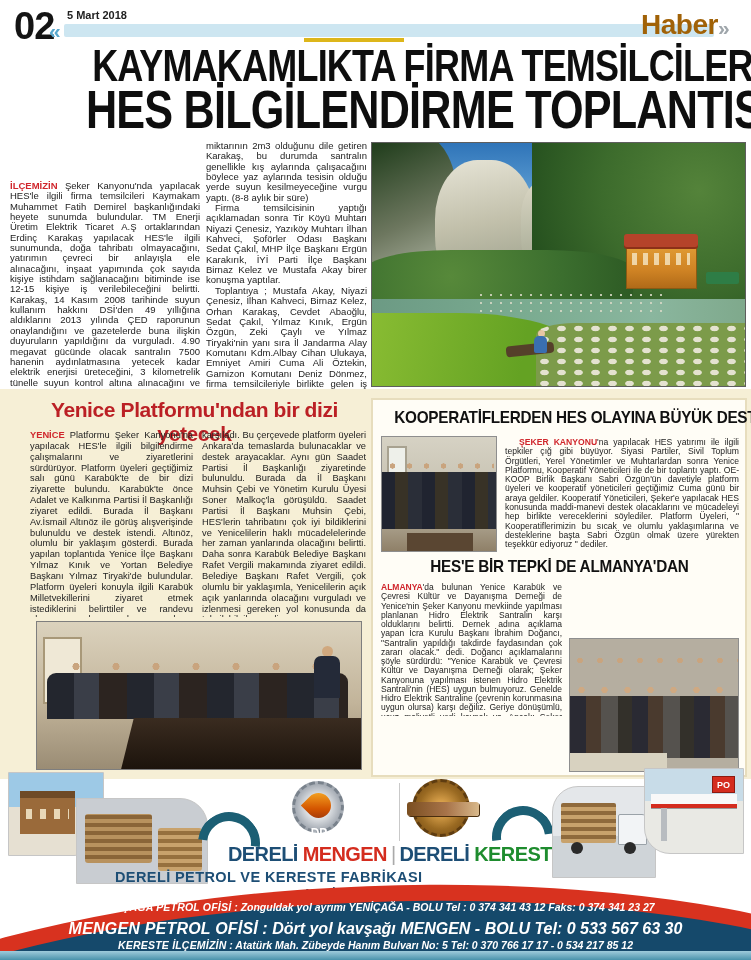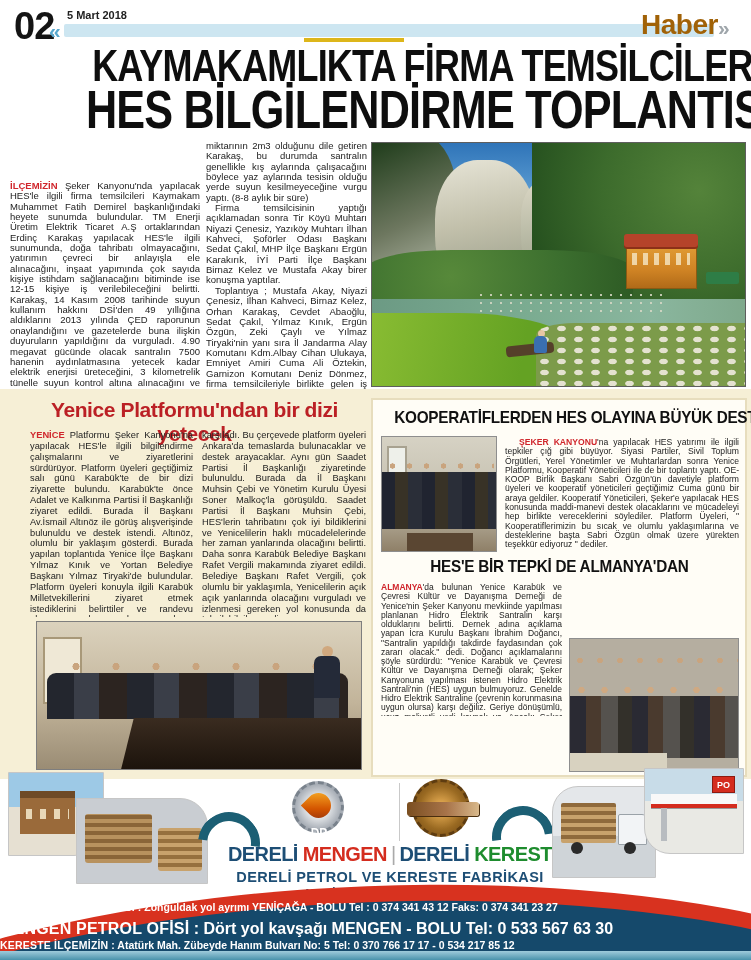--- a/index.html
+++ b/index.html
@@ -125,38 +125,38 @@
   .logodiv { left:399px; top:783px; width:1px; height:58px; background:#c9c9c9; }
   .sawlogo { left:412px; top:779px; width:58px; height:58px; border-radius:50%;
              background:radial-gradient(#d8a04a 18%,#9a6a22 58%,#6e4612); border:3px dashed #5e3c10; }
   .wood { position:absolute; left:-8px; top:20px; width:72px; height:14px; border-radius:3px;
           background:linear-gradient(90deg,#7a4e20,#a8744a 55%,#d8b88a); box-shadow:1px 1px 0 #4a2e0e; }
 
   .brandrow { left:228px; top:843px; width:324px; text-align:center; white-space:nowrap;
               font-size:20px; font-weight:700; letter-spacing:-0.6px; }
   .navy { color:#1d4e75; } .redtxt { color:#d42c1e; } .greentxt { color:#1e8c2e; }
   .branddiv { color:#aaa; font-weight:400; padding:0 4px; }
-  .adtitle { left:115px; top:869px; width:550px; text-align:center; font-size:14.5px; font-weight:700; color:#1d4e75; letter-spacing:0.4px; }
+  .adtitle { left:115px; top:869px; width:550px; text-align:left; font-size:14.5px; font-weight:700; color:#1d4e75; letter-spacing:0.4px; }
   .adsub { left:115px; top:887px; width:550px; text-align:center; font-size:11.5px; font-weight:700; color:#1d4e75; letter-spacing:0.6px; }
 
   .adp3 { left:552px; top:786px; width:104px; height:92px; border-radius:26px 0 0 0; background:linear-gradient(180deg,#e4e7ea 0 55%,#cfd4d8 55%); }
   .a-load { left:8%; top:18%; width:54%; height:44%; background:repeating-linear-gradient(0deg,#c8a26c 0 4px,#8f6a3c 4px 8px); border-radius:2px; }
   .a-cab { left:64%; top:30%; width:28%; height:34%; background:#f2f4f6; border:1px solid #9aa2a8; border-radius:2px 5px 1px 1px; }
   .a-wh1,.a-wh2 { position:absolute; bottom:26%; width:12px; height:12px; border-radius:50%; background:#2a2a2a; }
   .a-wh1 { left:18%; } .a-wh2 { left:70%; }
   .adp4 { left:644px; top:768px; width:100px; height:86px; border-radius:0 0 0 26px; background:linear-gradient(180deg,#c8dce8 0 38%,#e9e9e4 38%); }
   .a-canopy { left:6%; top:30%; width:88%; height:16%; background:#f8f8f8; border-bottom:4px solid #d42c1e; box-shadow:0 1px 0 #999; }
   .a-pole { left:16%; top:46%; width:6%; height:40%; background:#b8bcc0; }
   .a-sign { left:68%; top:8%; width:24%; height:20%; background:#d42c1e; color:#fff; font-weight:700; font-size:9px; text-align:center; line-height:17px; border:1px solid #8e1a10; }
 
   .swoosh { left:0; top:852px; width:751px; height:100px; overflow:hidden; }
   .ellipse { position:absolute; border-radius:50%; }
   .ered { left:-270px; top:34px; width:1290px; height:430px; background:#d8321f; transform:rotate(-2.2deg); }
   .enavy { left:-272px; top:50px; width:1294px; height:430px; background:#15496b; transform:rotate(-2.2deg); }
-  .contact { left:0; width:751px; text-align:left; color:#fff; font-weight:700; white-space:nowrap; }
+  .contact { left:0; width:751px; text-align:center; color:#fff; font-weight:700; white-space:nowrap;font-style:italic; }
   .c1 { top:901px; font-size:10.5px; }
   .c2 { top:920px; font-size:16px; }
   .c3 { top:939px; font-size:10.5px; }
   .contact .clabel { letter-spacing:0.2px; }
   .bstrip { left:0; top:951px; width:751px; height:9px; background:linear-gradient(180deg,#9fcbdb,#4a93ac); }
 </style>
 </head>
 <body>
 
 <div class="page">

